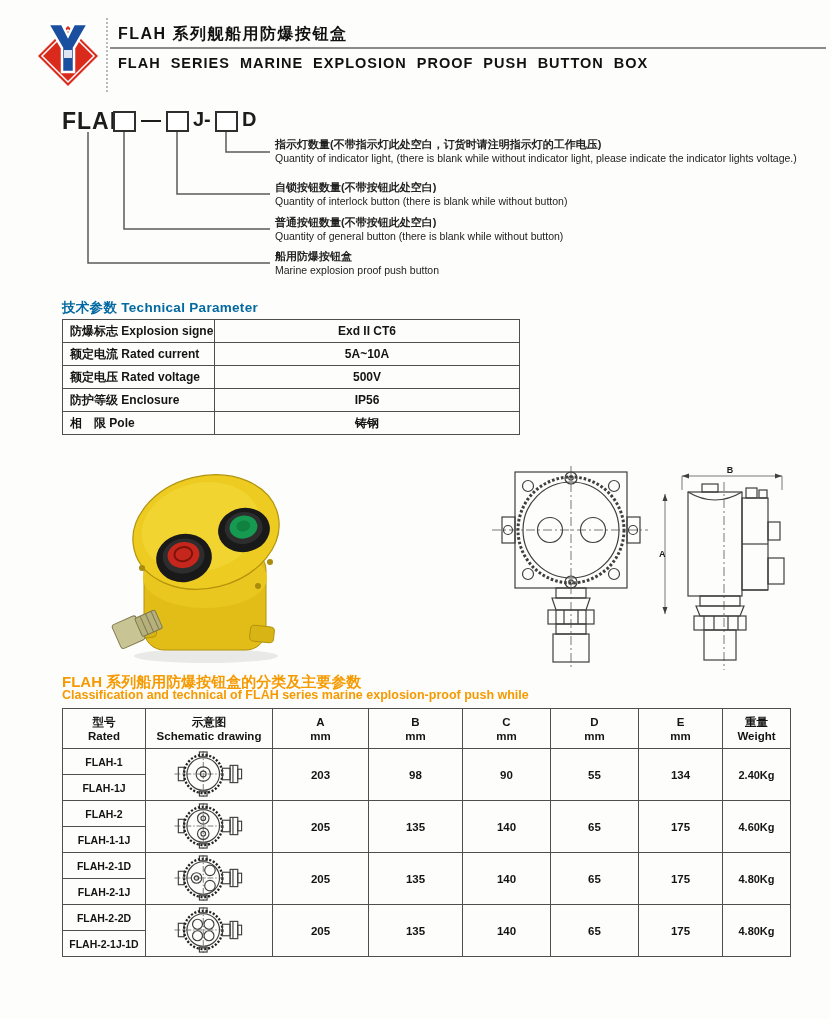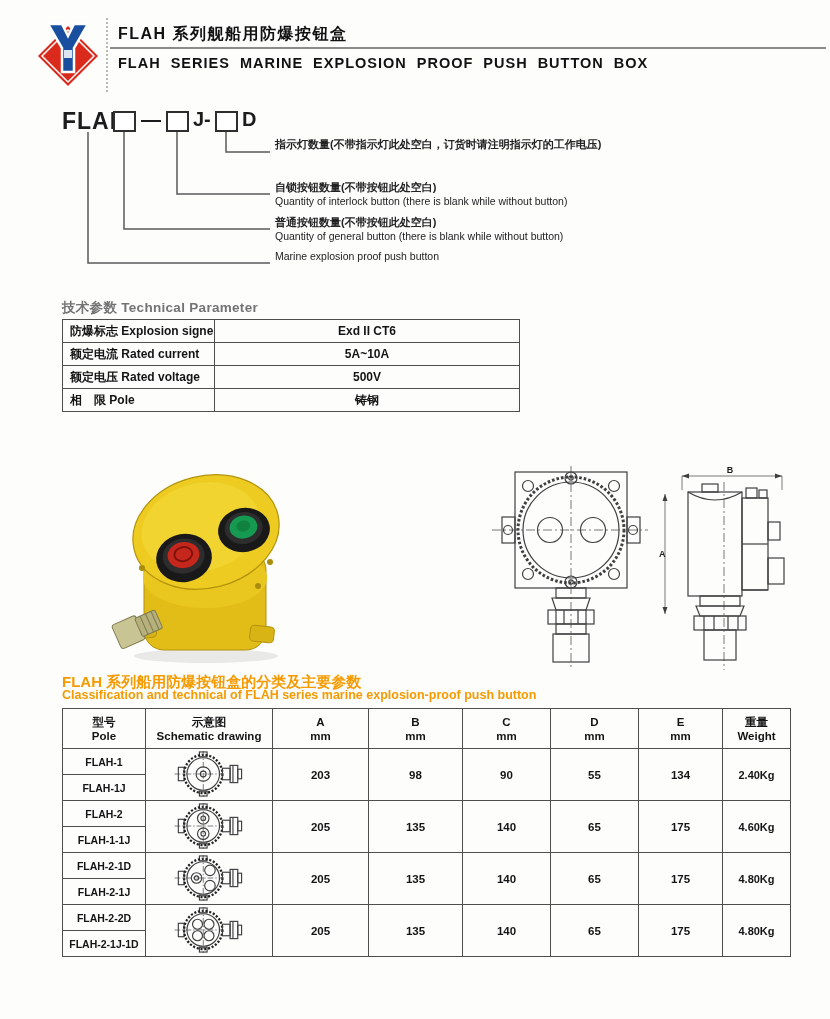--- a/index.html
+++ b/index.html
@@ -28,21 +28,21 @@
   .mb1 { left:113px; } .mb2 { left:166px; } .mb3 { left:215px; }
   .msym { top:8px; font-size:20px; font-weight:bold; }
   .mdash { left:141px; } .mj { left:193px; } .md { left:242px; }
   .callout { left:275px; width:548px; line-height:13.5px; }
   .callout .zh { font-size:11px; font-weight:600; color:#222; }
   .callout .en { font-size:10.5px; color:#222; }
   .co1 { top:38px; } .co2 { top:81px; } .co3 { top:116px; } .co4 { top:150px; }
   .model-lines { left:0; top:0; width:830px; height:195px; }
 
   
-  .tech-title { left:62px; top:299px; font-size:13.5px; font-weight:bold; color:#737373; letter-spacing:0.3px; }
+  .tech-title { left:62px; top:299px; font-size:13.5px; font-weight:bold; color:#0369a1; letter-spacing:0.3px; }
   .tech-table { left:62px; top:319px; width:458px; border-collapse:collapse; }
   .tech-table td { border:1.6px solid #4e4e4e; height:23px; font-size:12px; font-weight:600; color:#141414; }
   .tech-table td.lbl { width:152px; padding-left:7px; }
   .tech-table td.val { text-align:center; }
 
   
   .photo { left:98px; top:458px; width:218px; height:210px; }
   .draw-front { left:490px; top:464px; width:160px; height:212px; }
   .draw-side { left:652px; top:464px; width:152px; height:212px; }
 
@@ -88,48 +88,54 @@
   <div class="abs model-prefix">FLAH</div>
   <div class="abs mbox mb1"></div>
   <div class="abs msym mdash">—</div>
   <div class="abs mbox mb2"></div>
   <div class="abs msym mj">J-</div>
   <div class="abs mbox mb3"></div>
   <div class="abs msym md">D</div>
 
   <div class="abs callout co1">
     <div class="zh">指示灯数量(不带指示灯此处空白，订货时请注明指示灯的工作电压)</div>
+    <div class="en">Quantity of indicator light, (there is blank while without indicator light, please indicate the indicator lights voltage.)</div>
   </div>
   <div class="abs callout co3">
     <div class="zh">普通按钮数量(不带按钮此处空白)</div>
     <div class="en">Quantity of general button (there is blank while without button)</div>
   </div>
   <div class="abs callout co2">
     <div class="zh">自锁按钮数量(不带按钮此处空白)</div>
     <div class="en">Quantity of interlock button (there is blank while without button)</div>
   </div>
   <div class="abs callout co4">
+    <div class="zh">船用防爆按钮盒</div>
     <div class="en">Marine explosion proof push button</div>
   </div>
 </div>
 
 <div class="abs tech-title">技术参数 Technical Parameter</div>
 <table class="abs tech-table">
   <tbody>
     <tr>
       <td class="lbl">防爆标志 Explosion signe</td>
       <td class="val">Exd II CT6</td>
     </tr>
     <tr>
       <td class="lbl">额定电流 Rated current</td>
       <td class="val">5A~10A</td>
     </tr>
     <tr>
       <td class="lbl">额定电压 Rated voltage</td>
       <td class="val">500V</td>
+    </tr>
+    <tr>
+      <td class="lbl">防护等级 Enclosure</td>
+      <td class="val">IP56</td>
     </tr>
     <tr>
       <td class="lbl">相　限 Pole</td>
       <td class="val">铸钢</td>
     </tr>
   </tbody>
 </table>
 
 <svg class="abs photo" viewBox="0 0 218 210">
   <ellipse cx="108" cy="198" rx="72" ry="7" fill="#000000" opacity="0.08"></ellipse>
@@ -233,38 +239,38 @@
   <polygon points="44,142 92,142 88,152 48,152" class="ln"></polygon>
   <rect x="42" y="152" width="52" height="14" class="ln"></rect>
   <line x1="52" y1="152" x2="52" y2="166" class="ln"></line>
   <line x1="62" y1="152" x2="62" y2="166" class="ln"></line>
   <line x1="76" y1="152" x2="76" y2="166" class="ln"></line>
   <line x1="86" y1="152" x2="86" y2="166" class="ln"></line>
   <rect x="52" y="166" width="32" height="30" class="ln"></rect>
 </svg>
 
 <div class="abs cls-title-zh">FLAH 系列船用防爆按钮盒的分类及主要参数</div>
-<div class="abs cls-title-en">Classification and technical of FLAH series marine explosion-proof push button</div>
+<div class="abs cls-title-en">Classification and technical of FLAH series marine explosion-proof push while</div>
 
 <table class="abs cls-table">
   <colgroup>
     <col class="c-type">
       <col class="c-schem">
       <col class="c-a">
       <col class="c-b">
     <col class="c-c">
       <col class="c-d">
       <col class="c-e">
       <col class="c-w">
   </colgroup>
   <thead>
     <tr>
       <th>
           <div>型号</div>
-          <div>Pole</div>
+          <div>Rated</div>
         </th>
       <th>
           <div>示意图</div>
           <div>Schematic drawing</div>
         </th>
       <th>
           <div>A</div>
           <div>mm</div>
         </th>
       <th>

